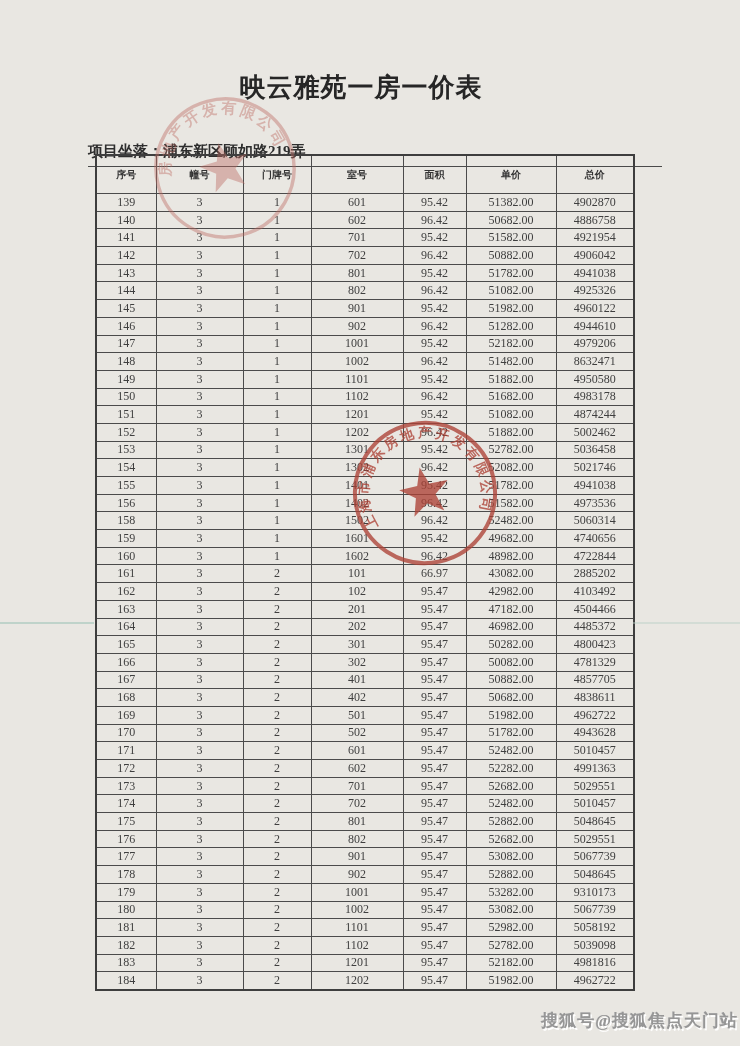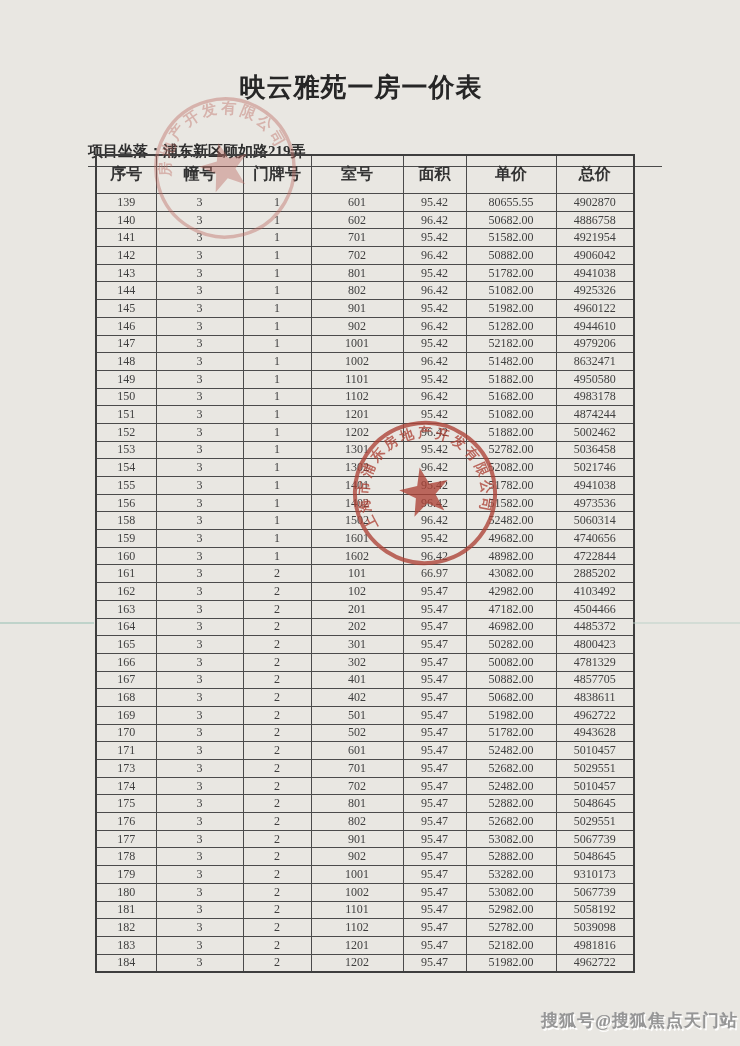--- a/index.html
+++ b/index.html
@@ -18,21 +18,21 @@
     border-bottom:1.6px solid #4a4a4a;padding-bottom:5px;
     font-size:15px;font-weight:bold;color:#2e2e2e;margin-top:16px;
   }
   table.price-table{
     position:absolute;left:95px;top:154px;width:538px;
     border-collapse:collapse;table-layout:fixed;
     border:2px solid #3e3e3e;
     background:transparent;
   }
   .price-table th{
-    height:37px;font-size:16px;font-weight:600;color:#333;
+    height:37px;font-size:10px;font-weight:600;color:#333;
     border:1.5px solid #4b4b4b;text-align:center;padding:0;
   }
   .price-table td{
     height:16.7px;font-size:12px;color:#3f3f3f;line-height:13px;
     border:1.5px solid #4b4b4b;text-align:center;padding:0;
     white-space:nowrap;overflow:hidden;
   }
   .seal{position:absolute;pointer-events:none;}
   .seal-top{left:145px;top:88px;opacity:0.42;}
   .seal-middle{left:345px;top:413px;opacity:0.78;}
@@ -77,21 +77,21 @@
       <th>总价</th>
     </tr>
   </thead>
   <tbody>
       <tr>
         <td>139</td>
         <td>3</td>
         <td>1</td>
         <td>601</td>
         <td>95.42</td>
-        <td>80655.55</td>
+        <td>51382.00</td>
         <td>4902870</td>
       </tr>
       <tr>
         <td>140</td>
         <td>3</td>
         <td>1</td>
         <td>602</td>
         <td>96.42</td>
         <td>50682.00</td>
         <td>4886758</td>
@@ -358,20 +358,29 @@
         <td>4943628</td>
       </tr>
       <tr>
         <td>171</td>
         <td>3</td>
         <td>2</td>
         <td>601</td>
         <td>95.47</td>
         <td>52482.00</td>
         <td>5010457</td>
+      </tr>
+      <tr>
+        <td>172</td>
+        <td>3</td>
+        <td>2</td>
+        <td>602</td>
+        <td>95.47</td>
+        <td>52282.00</td>
+        <td>4991363</td>
       </tr>
       <tr>
         <td>173</td>
         <td>3</td>
         <td>2</td>
         <td>701</td>
         <td>95.47</td>
         <td>52682.00</td>
         <td>5029551</td>
       </tr>

